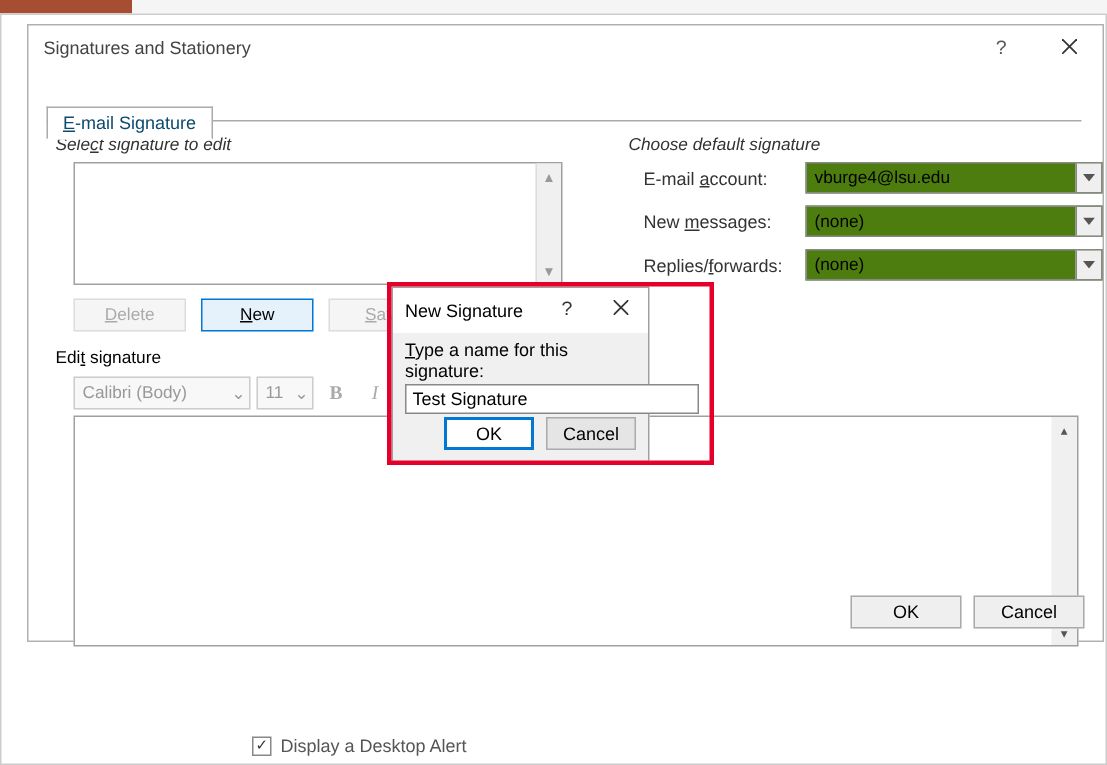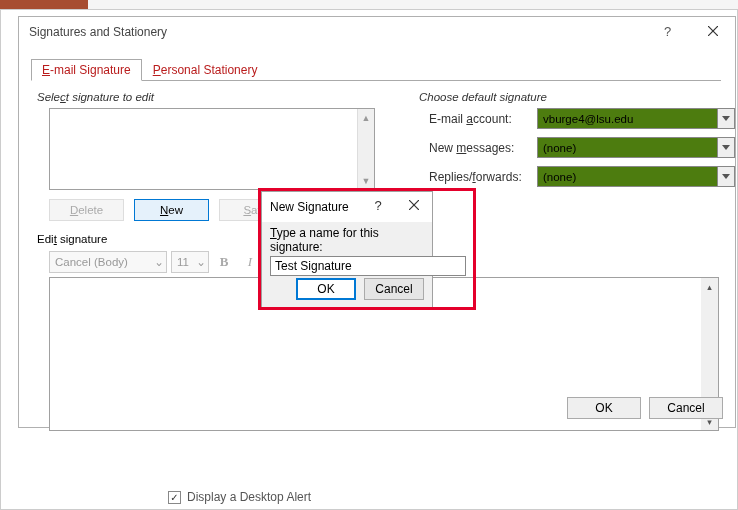--- a/index.html
+++ b/index.html
@@ -8,21 +8,21 @@
   .backdrop { position: absolute; left: 0; top: 9px; width: 738px; height: 501px; background: #fff; border: 1px solid #ccc; }
 
   .main-dialog { position: absolute; left: 18px; top: 16px; width: 718px; height: 412px; background: #fff; border: 1px solid #b0b0b0; }
   .main-titlebar { height: 30px; display: flex; align-items: center; padding-left: 10px; font-size: 12px; color: #444; position: relative; }
   .main-titlebar .ctrls { position: absolute; right: 0; top: 0; display: flex; }
   .ctrl-btn { width: 45px; height: 28px; display: flex; align-items: center; justify-content: center; color: #555; font-size: 14px; }
   .ctrl-btn.help { font-size: 13px; }
   .ctrl-btn.close svg { width: 10px; height: 10px; stroke: #333; stroke-width: 1.2; }
 
   .tabs-row { position: absolute; left: 12px; top: 42px; height: 22px; display: flex; border-bottom: 1px solid #aaa; width: 690px; }
-  .tab { padding: 3px 10px; font-size: 12px; color: #b91c1c; border: 1px solid transparent; position: relative; top: 0; }
+  .tab { padding: 3px 10px; font-size: 12px; color: #0c4a6e; border: 1px solid transparent; position: relative; top: 12px; }
   .tab.active { border: 1px solid #aaa; border-bottom: 1px solid #fff; background: #fff; z-index: 2; margin-bottom: -1px; }
 
   .section-label { position: absolute; font-size: 11.5px; color: #333; font-style: italic; }
   .section-label.sel-edit { left: 18px; top: 74px; }
   .section-label.ch-def { left: 400px; top: 74px; }
 
   .listbox { position: absolute; left: 30px; top: 91px; width: 326px; height: 82px; border: 1px solid #a0a0a0; background: #fff; }
   .listbox .scrollbar { position: absolute; right: 0; top: 0; width: 17px; height: 100%; background: #f0f0f0; border-left: 1px solid #ddd; }
   .scroll-arrow { height: 17px; display: flex; align-items: center; justify-content: center; color: #999; font-size: 9px; }
 
@@ -93,21 +93,20 @@
         <svg viewBox="0 0 10 10">
             <line x1="0" y1="0" x2="10" y2="10"></line>
             <line x1="10" y1="0" x2="0" y2="10"></line>
           </svg>
       </div>
     </div>
   </div>
 
   <div class="tabs-row">
     <div class="tab active"><span class="underline">E</span><span>-mail Signature</span></div>
-    <div class="tab"><span class="underline">P</span><span>ersonal Stationery</span></div>
   </div>
 
   <div class="section-label sel-edit">Sele<span class="underline">c</span>t signature to edit</div>
   <div class="section-label ch-def">Choose default signature</div>
 
   <div class="listbox">
     <div class="scrollbar">
       <div class="scroll-arrow">▲</div>
       <div class="scroll-arrow" style="position:absolute;bottom:0;width:100%;">▼</div>
     </div>
@@ -152,21 +151,21 @@
   <div class="btn-row">
     <div class="btn disabled"><span class="underline">D</span>elete</div>
     <div class="btn new"><span class="underline">N</span>ew</div>
     <div class="btn disabled"><span class="underline">S</span>ave</div>
   </div>
 
   <div class="edit-sig-lbl">Edi<span class="underline">t</span> signature</div>
 
   <div class="toolbar">
     <div class="tb-combo font">
-      <span>Cancel (Body)</span>
+      <span>Calibri (Body)</span>
       <div class="mini-arrow">⌄</div>
     </div>
     <div class="tb-combo size">
       <span>11</span>
       <div class="mini-arrow">⌄</div>
     </div>
     <div class="tb-btn" style="font-weight:bold;">B</div>
     <div class="tb-btn" style="font-style:italic;">I</div>
   </div>
 

